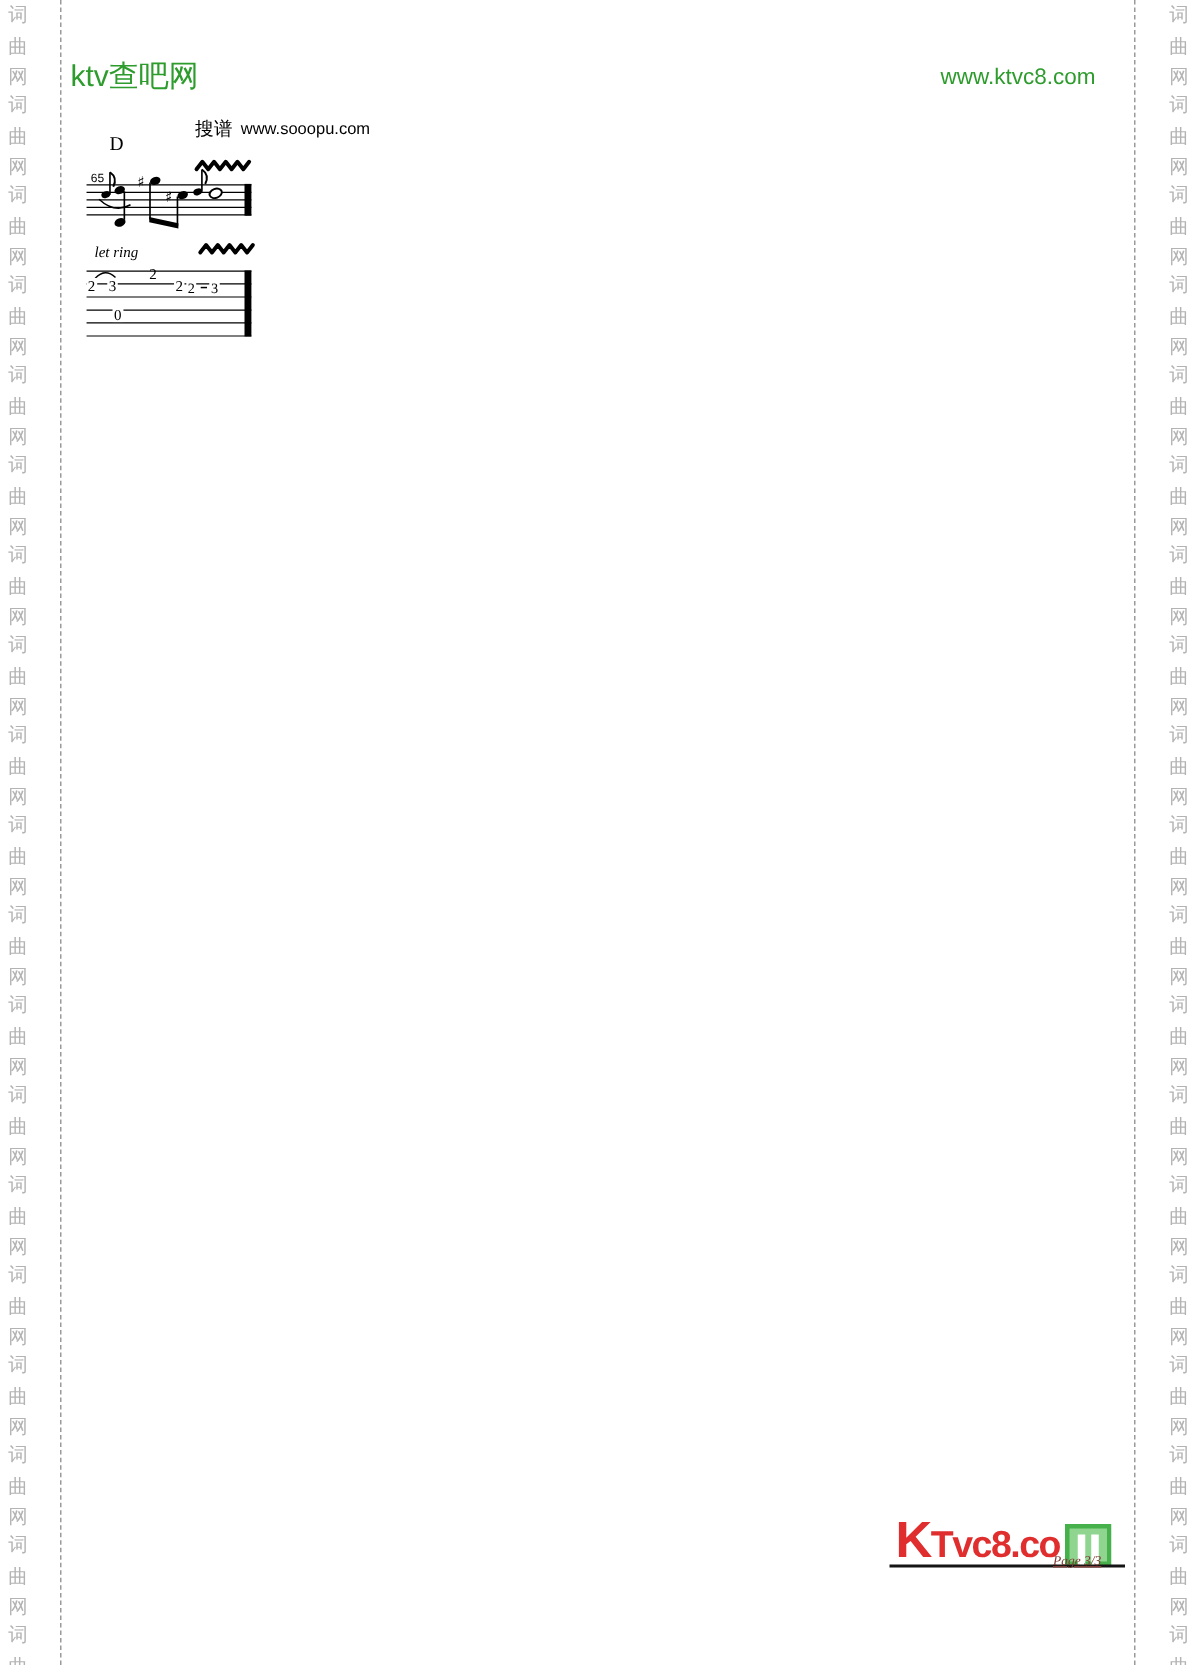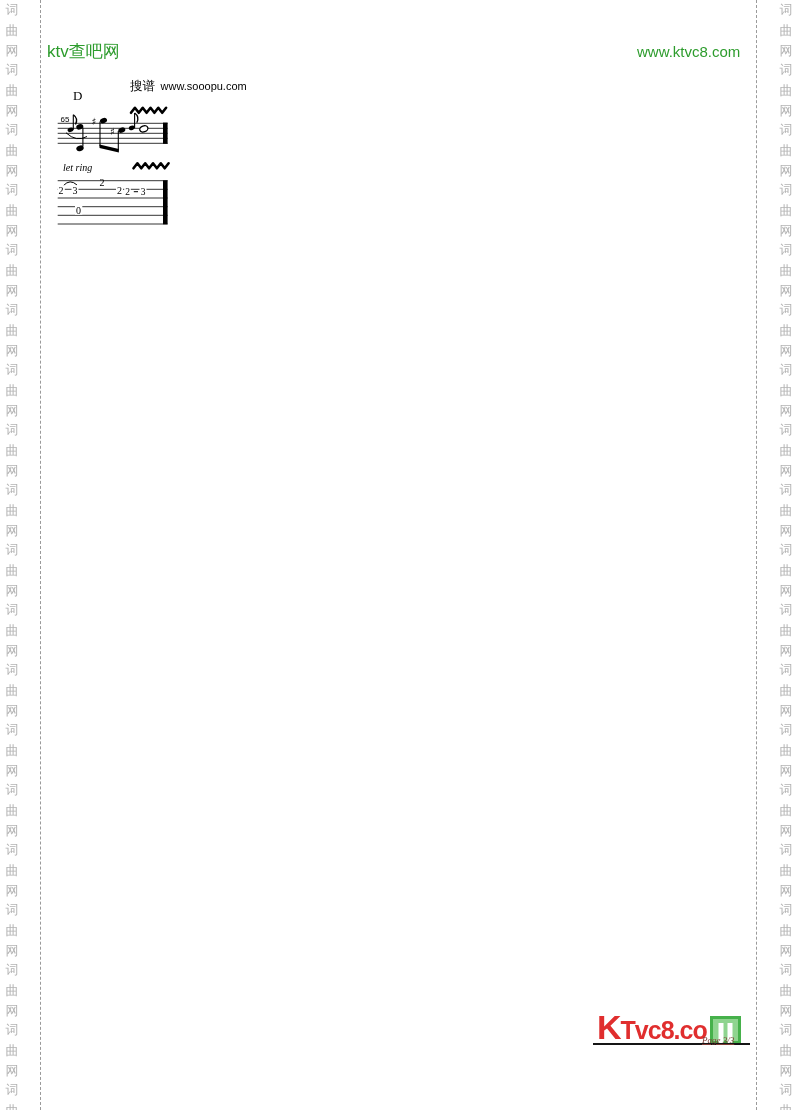--- a/index.html
+++ b/index.html
@@ -22,27 +22,27 @@
   .side-group div{height:20.5px;line-height:15px;}
   .rail{
     position:absolute;top:0;height:1110px;width:0;
     border-left:1px dashed #9a9a9a;
   }
   .rail.left{left:40px;}
   .rail.right{left:756px;}
   
   .site-name{
     position:absolute;left:47px;top:44px;
-    font-size:17px;color:#2d9c2d;line-height:15px;
+    font-size:20px;color:#2d9c2d;line-height:15px;
     text-decoration:none;cursor:pointer;
   }
   .site-url{
     position:absolute;left:627px;top:44px;
     font-size:15px;color:#2d9c2d;line-height:15px;
-    text-decoration:none;cursor:pointer;margin-left:10px;
+    text-decoration:none;cursor:pointer;
   }
   
   .score-svg{position:absolute;left:50px;top:74px;}
   .score-svg text{fill:#000;}
   .staff-line{stroke:#000;stroke-width:0.8;}
   .stem{stroke:#000;stroke-width:1.1;}
   .squig{fill:none;stroke:#000;stroke-width:2.6;stroke-linecap:round;stroke-linejoin:round;}
   
   .logo-row{
     position:absolute;left:597px;top:1013px;

